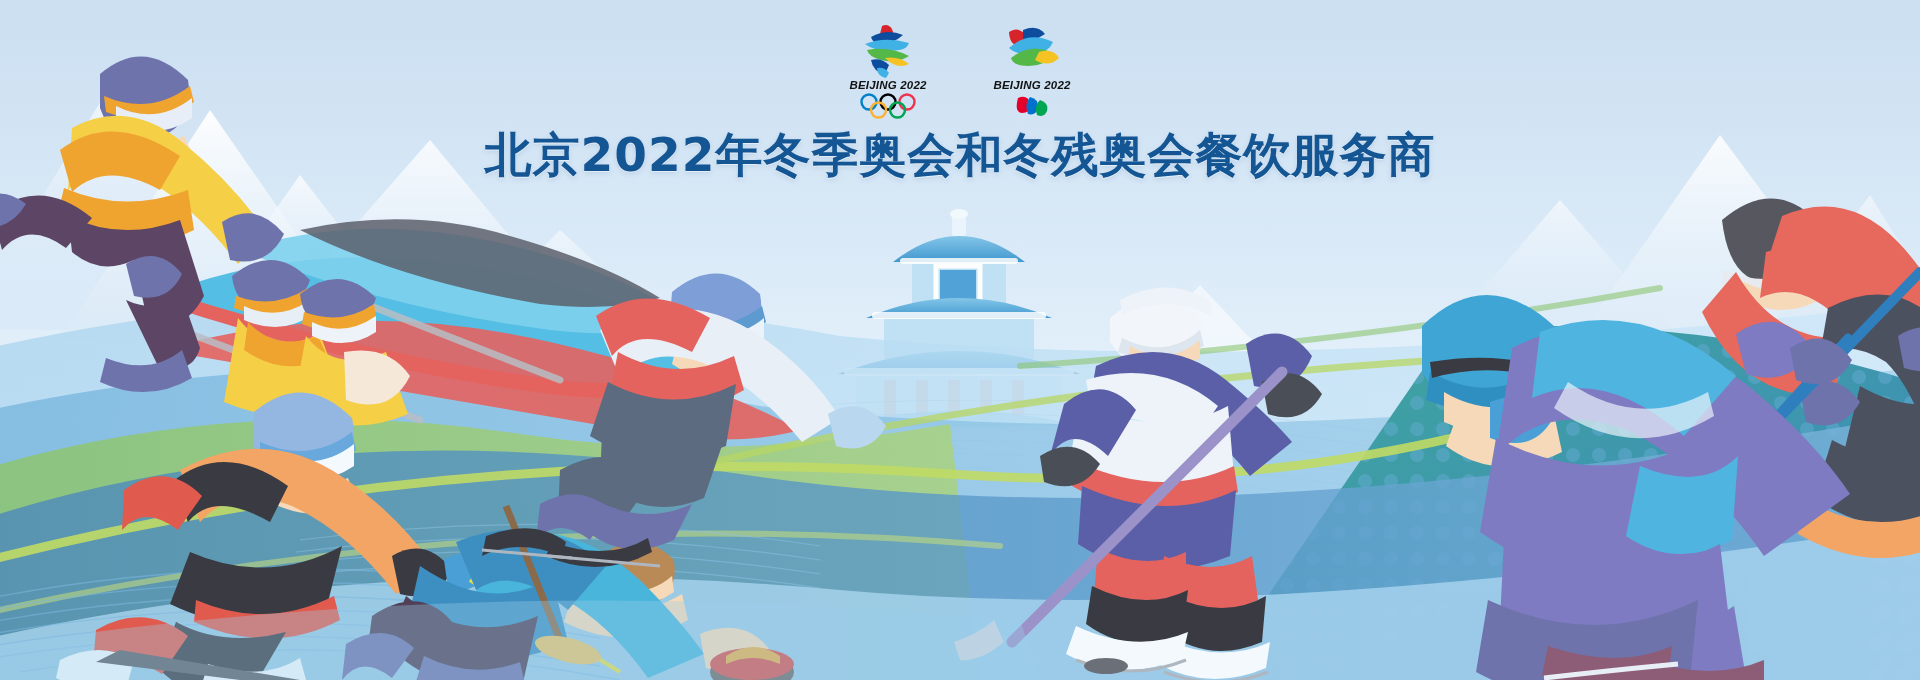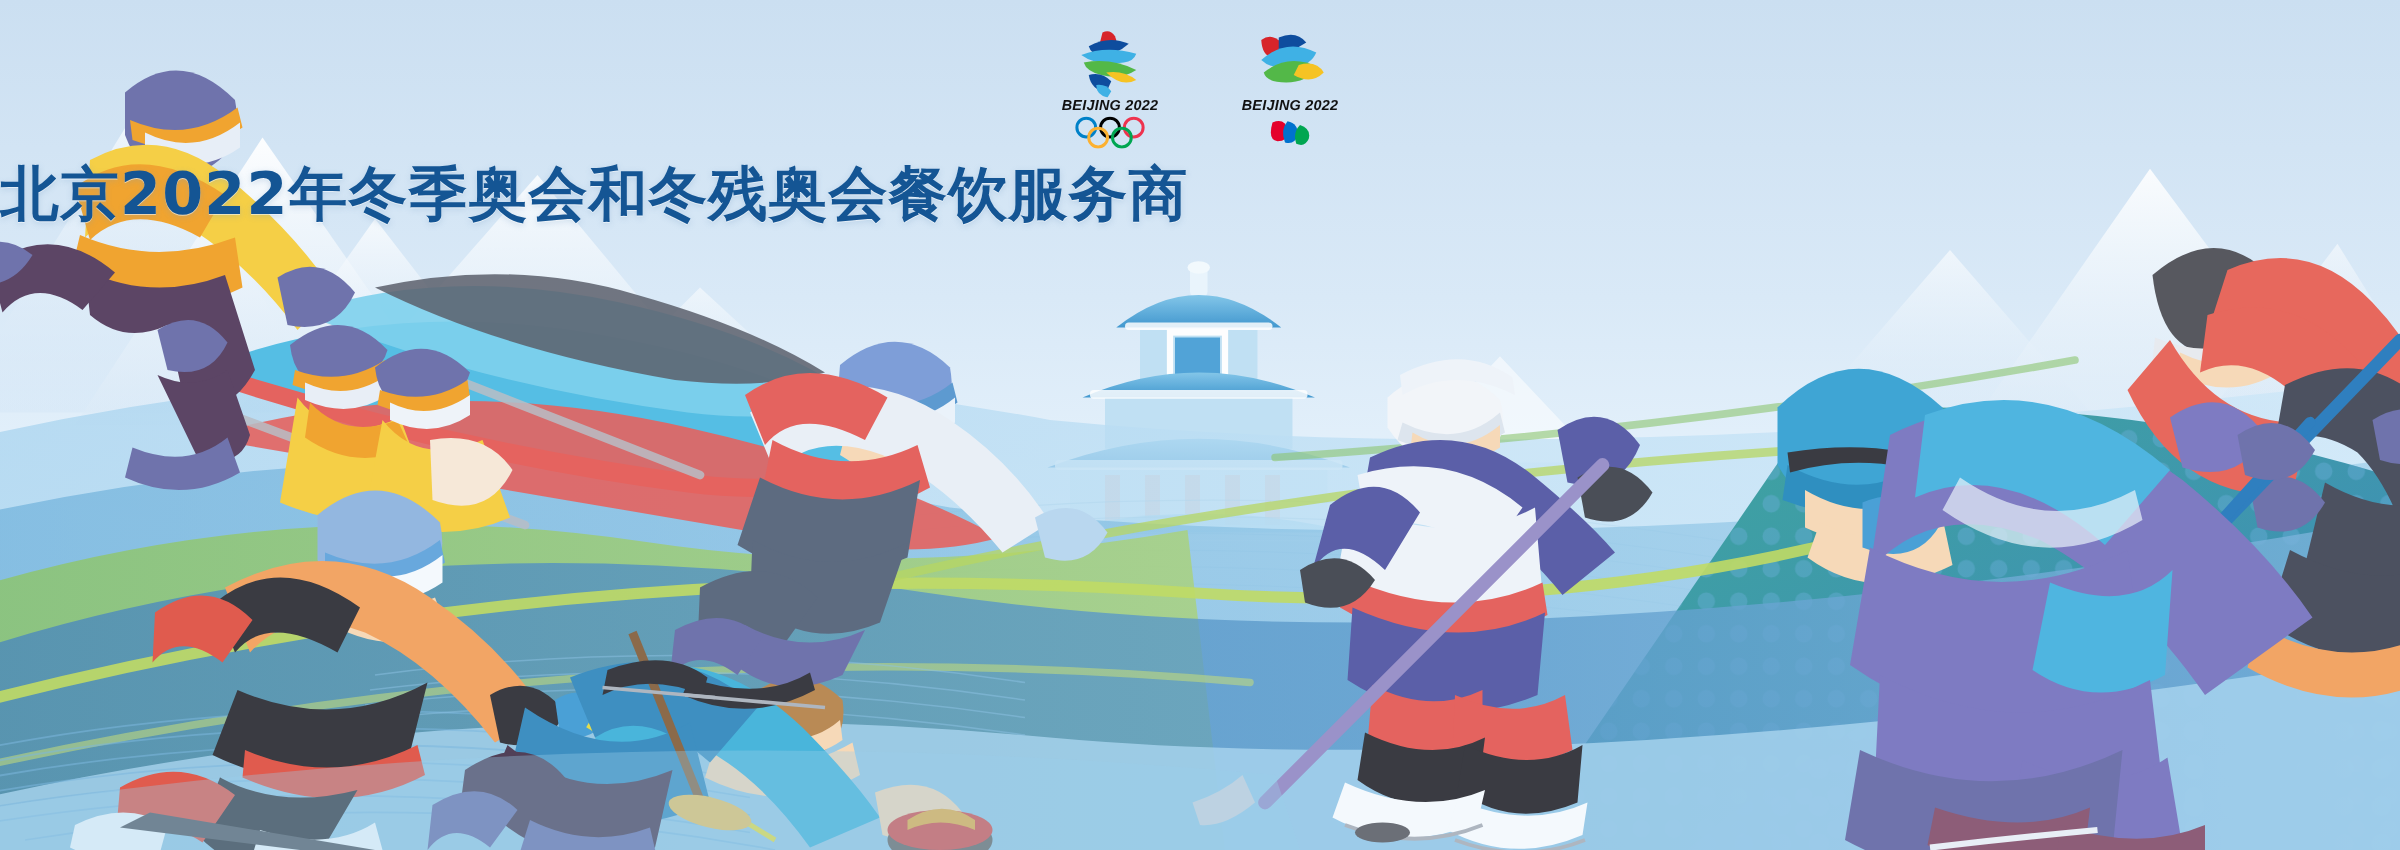--- a/index.html
+++ b/index.html
@@ -30,21 +30,21 @@
     font-size:11.5px; font-weight:bold; font-style:italic;
     letter-spacing:.2px; color:#111; white-space:nowrap;
     margin-top:1px;
   }
   .emblem .rings { width:62px; height:26px; margin-top:2px; }
   .emblem .agitos { width:44px; height:22px; margin-top:4px; }
 
   
   #title-wrap {
     position:absolute; left:0; right:0; top:124px;
-    z-index:45;
+    text-align:center; z-index:45;
   }
   #main-title {
     display:inline-block;
     font-family:"DejaVu Sans", "Liberation Sans", sans-serif;
     font-size:47px;
     font-weight:bold;
     letter-spacing:1px;
     color:#145594;
     text-shadow:0 1px 0 rgba(255,255,255,.55), 0 2px 5px rgba(120,160,200,.30);
     white-space:nowrap;

